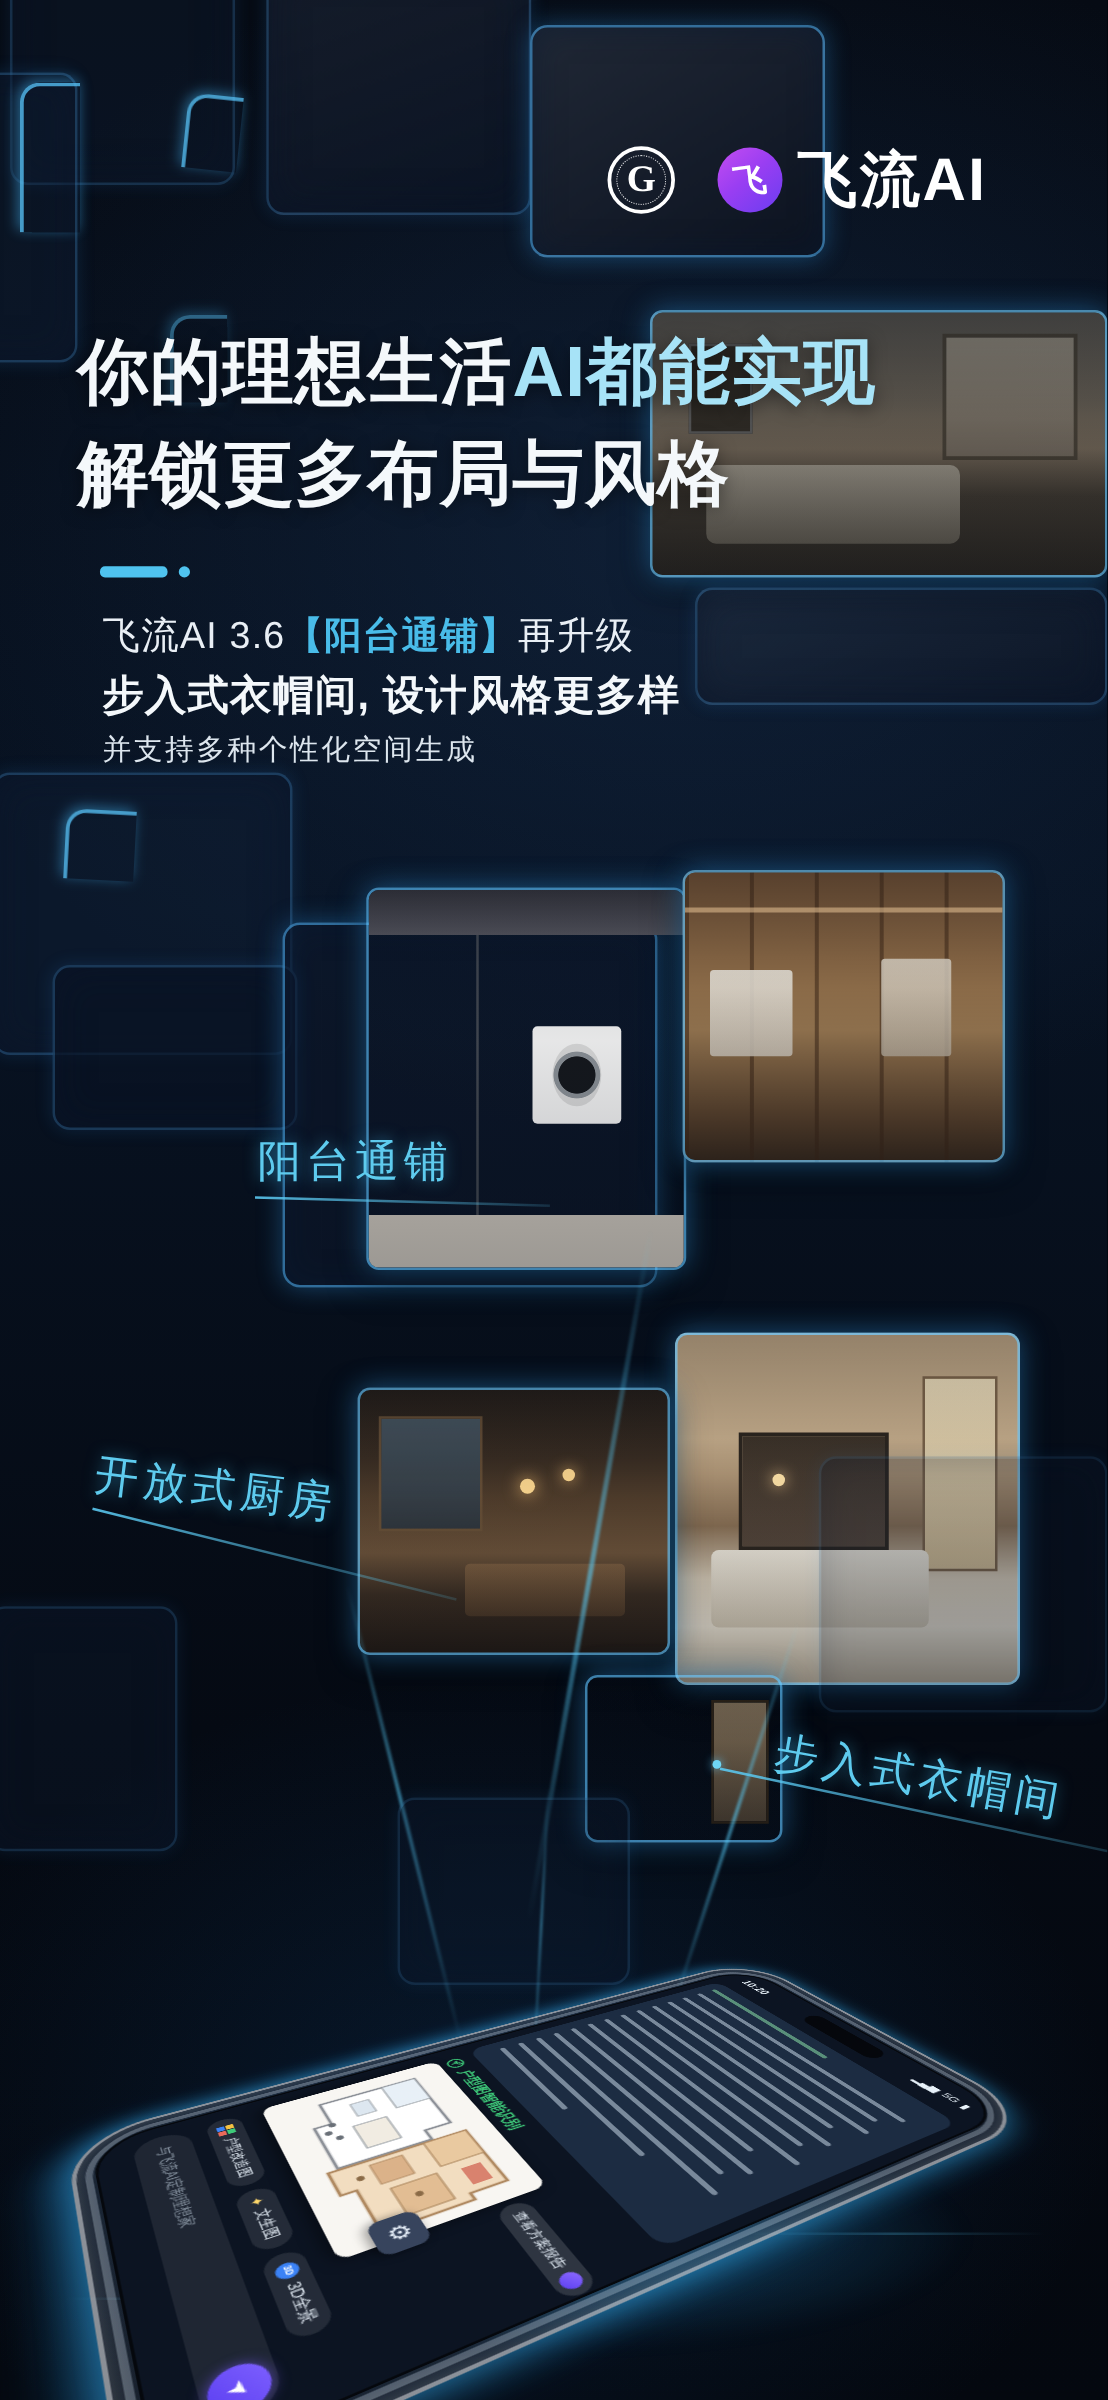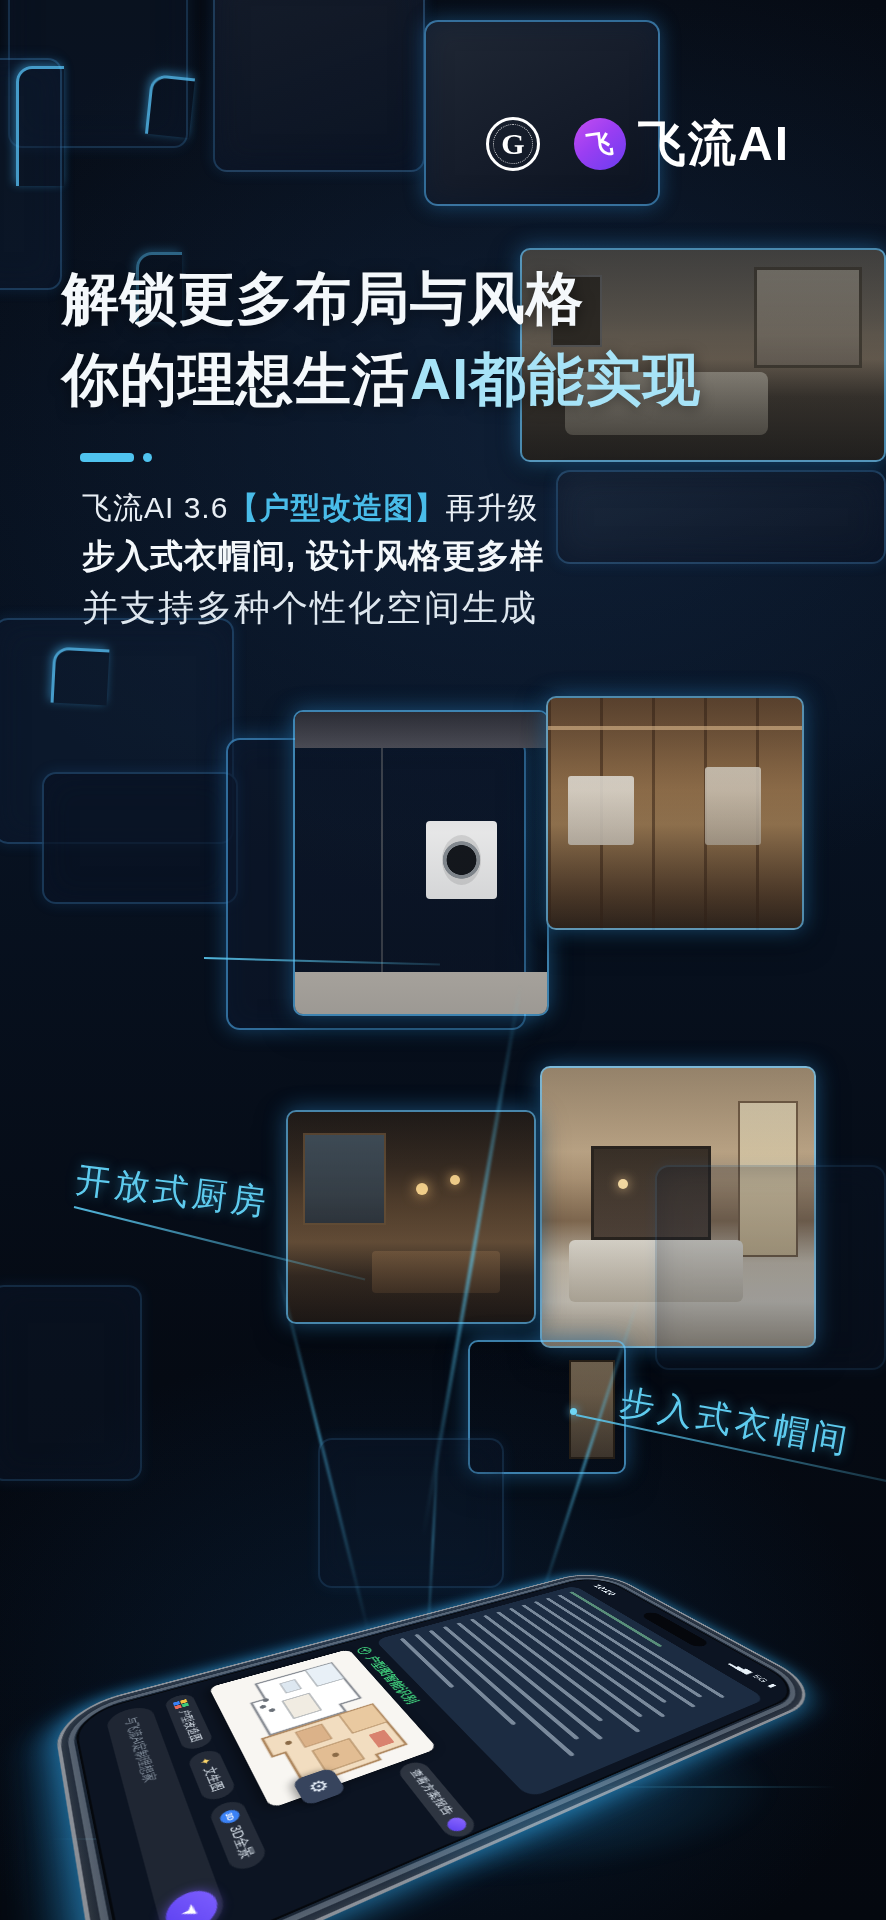--- a/index.html
+++ b/index.html
@@ -45,21 +45,21 @@
   
   .headline { position:absolute; left:62px; top:258px; color:#f4f8fb; font-size:57px; font-weight:700;
               letter-spacing:1px; line-height:1.42; text-shadow:0 2px 14px rgba(0,0,0,.5); }
   .headline .accent { color:#a7e3f7; }
   .dash { position:absolute; left:80px; top:453px; width:54px; height:9px; border-radius:4px; background:#4fc3ef; }
   .dash-dot { position:absolute; left:143px; top:453px; width:9px; height:9px; border-radius:50%; background:#4fc3ef; }
 
   .sub1 { position:absolute; left:82px; top:488px; font-size:30px; color:#e9eff5; letter-spacing:1px; }
   .sub1 .hl { color:#49bce9; font-weight:600; }
   .sub2 { position:absolute; left:82px; top:534px; font-size:33px; color:#f4f8fb; font-weight:700; letter-spacing:1px; }
-  .sub3 { position:absolute; left:82px; top:584px; font-size:36px; color:#dde6ee; font-weight:400; letter-spacing:2px; }
+  .sub3 { position:absolute; left:82px; top:584px; font-size:23px; color:#dde6ee; font-weight:400; letter-spacing:2px; }
 
   
   .feat { position:absolute; color:#5ecbee; font-size:35px; letter-spacing:4px;
           text-shadow:0 0 12px rgba(60,190,240,.55); }
   .feat-line { position:absolute; height:2px; transform-origin:left center;
                background:linear-gradient(90deg, rgba(90,200,240,.9), rgba(90,200,240,.15)); }
   .feat-dot { position:absolute; width:7px; height:7px; border-radius:50%; background:#6fd6f5; box-shadow:0 0 8px rgba(90,200,250,.9); }
 
   
   .phone-scene { position:absolute; left:70px; top:1468px; width:760px; height:470px; perspective:1400px; }
@@ -192,30 +192,31 @@
     <div class="g-emblem" title="GOLDEN HOME">
       <span class="g-letter">G</span>
     </div>
     <div class="fl-circle">
       <span class="fl-glyph">飞</span>
     </div>
     <span class="fl-name">飞流AI</span>
   </div>
 
   <div class="headline">
+    <div><span>你的理想生活</span><span class="accent">AI都能实现</span></div>
     <div>解锁更多布局与风格</div>
-    <div><span>你的理想生活</span><span class="accent">AI都能实现</span></div>
   </div>
   <div class="dash"></div>
   <div class="dash-dot"></div>
 
-  <div class="sub1"><span>飞流AI 3.6</span><span class="hl">【户型改造图】</span><span>再升级</span></div>
+  <div class="sub1"><span>飞流AI 3.6</span><span class="hl">【阳台通铺】</span><span>再升级</span></div>
   <div class="sub2">步入式衣帽间, 设计风格更多样</div>
   <div class="sub3">并支持多种个性化空间生成</div>
 
+  <div class="feat" style="left:206px; top:906px;">阳台通铺</div>
   <div class="feat-line" style="left:204px; top:957px; width:236px; transform:rotate(1.6deg);"></div>
 
   <div class="feat" style="left:76px; top:1156px; transform:rotate(7deg); transform-origin:left center;">开放式厨房</div>
   <div class="feat-line" style="left:74px; top:1206px; width:300px; transform:rotate(14deg);"></div>
 
   <div class="feat-dot" style="left:570px; top:1408px;"></div>
   <div class="feat-line" style="left:576px; top:1414px; width:340px; transform:rotate(12deg);"></div>
   <div class="feat" style="left:620px; top:1378px; transform:rotate(10deg); transform-origin:left center;">步入式衣帽间</div>
 
   <div class="underglow"></div>

